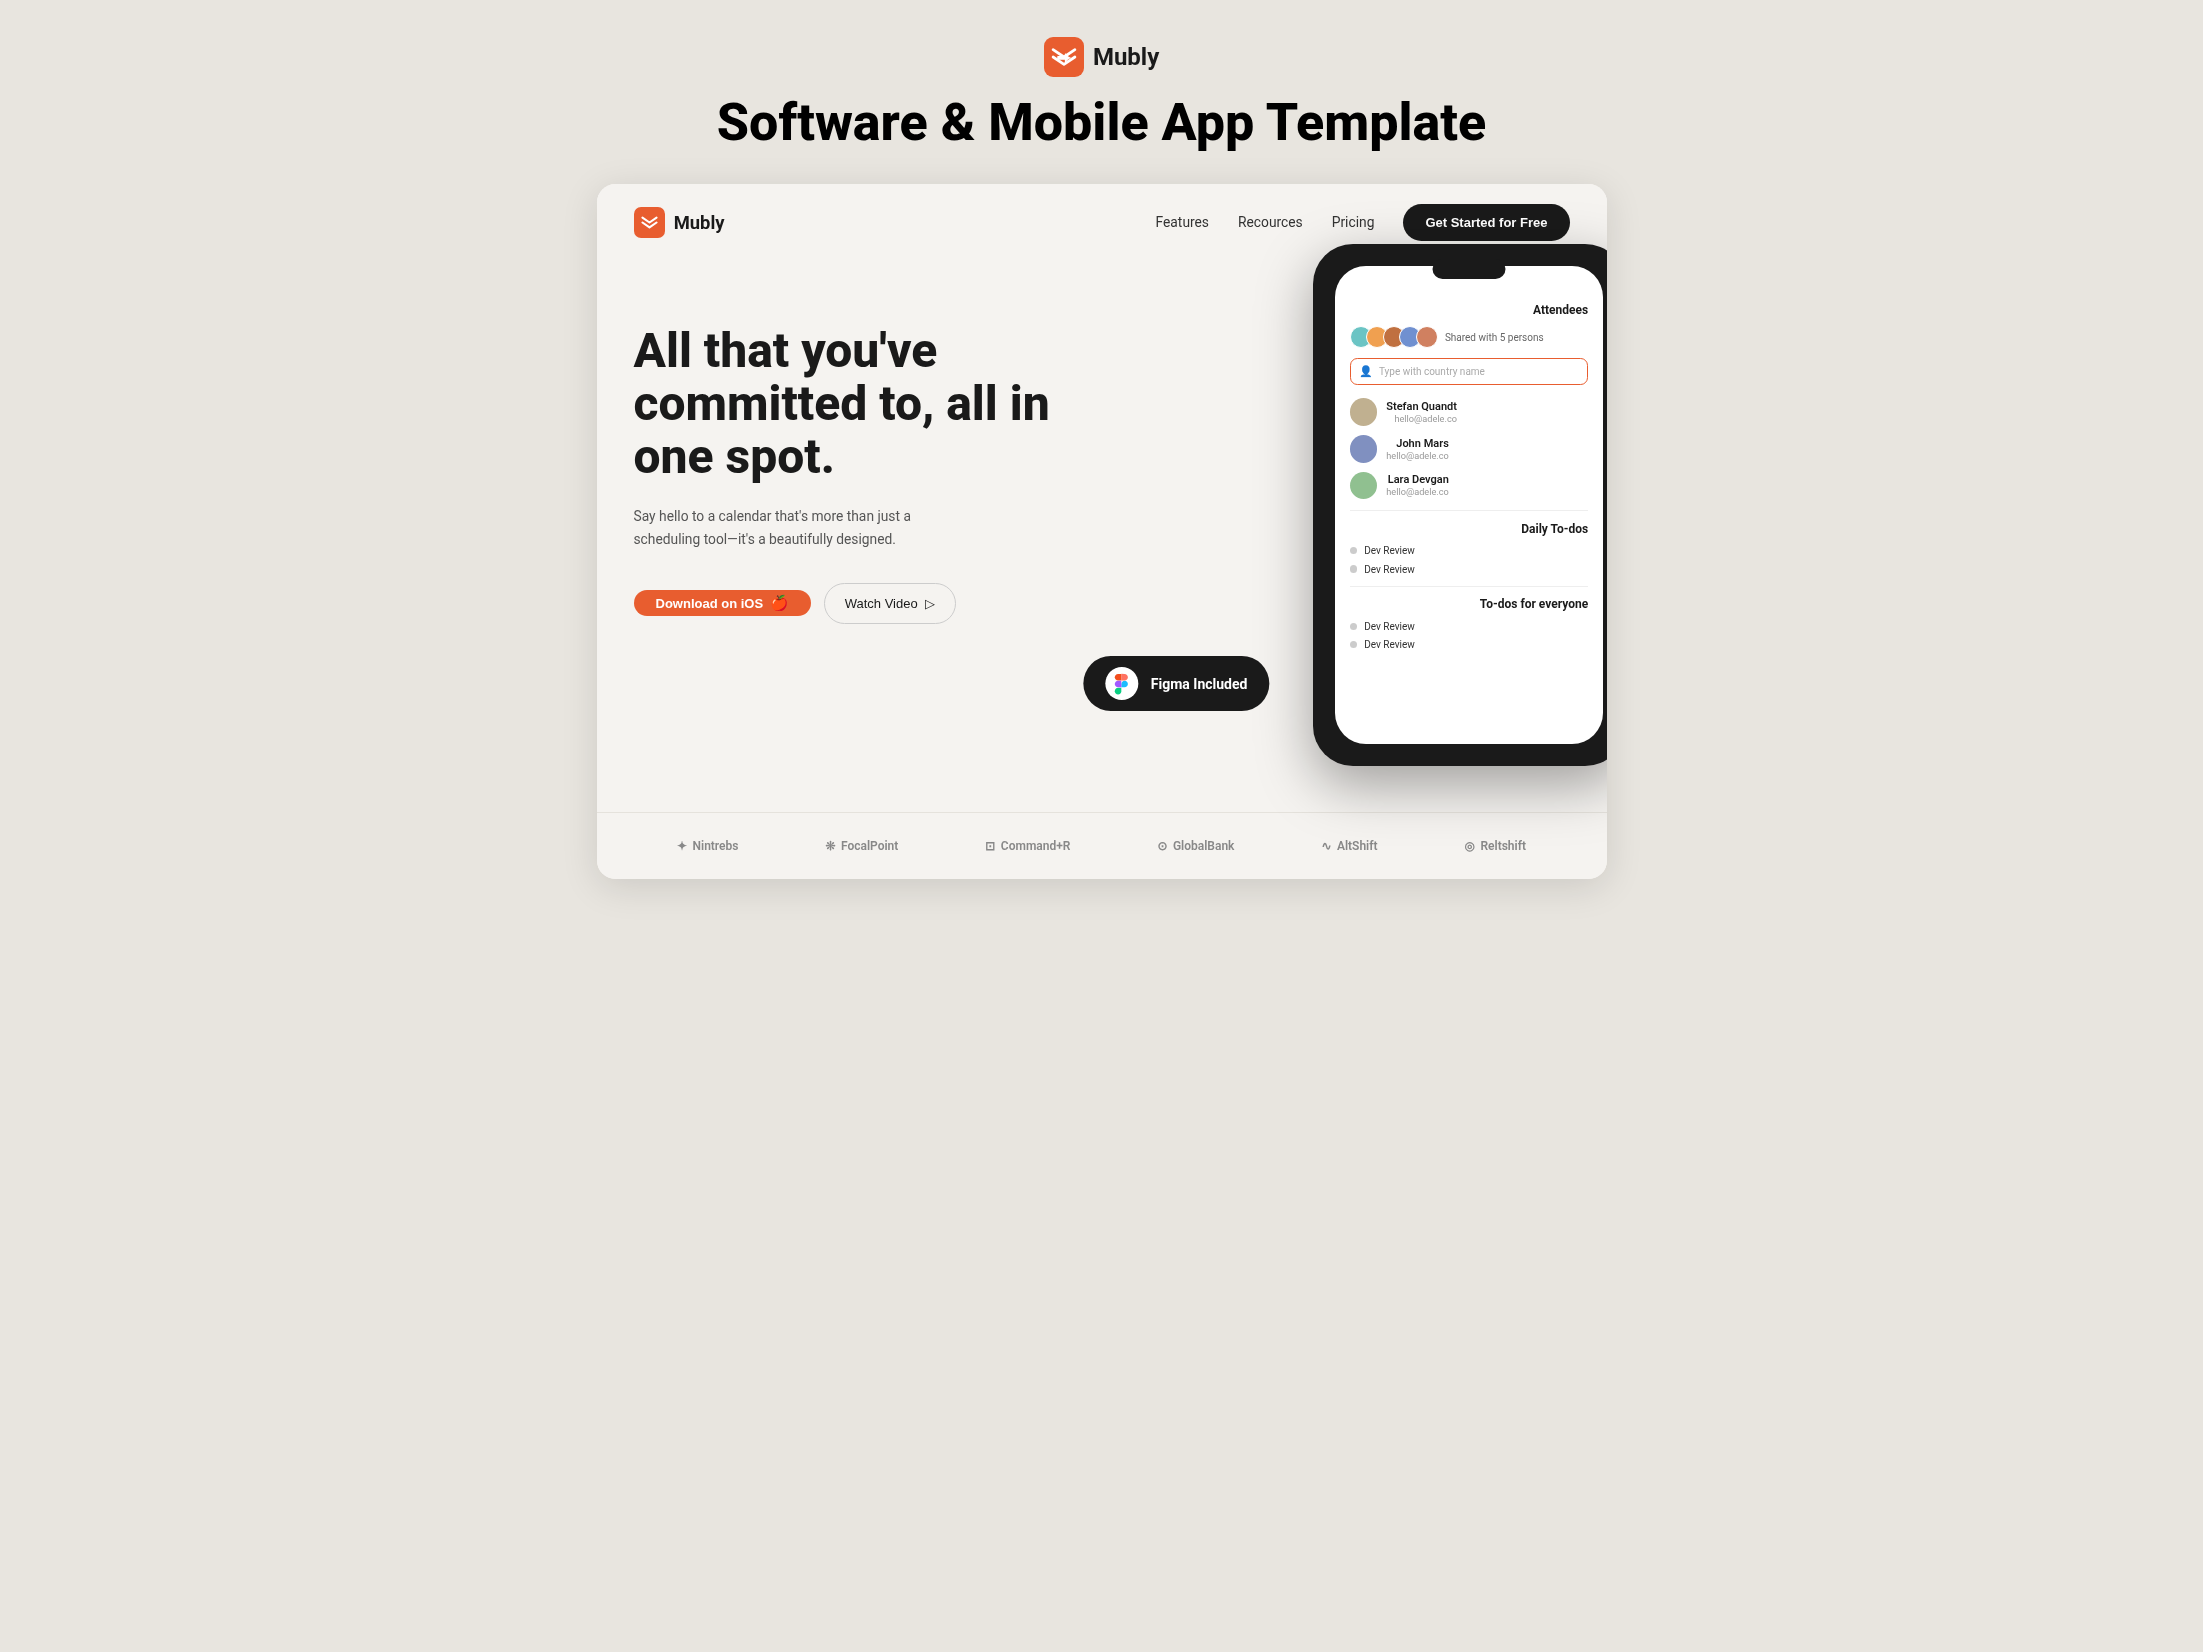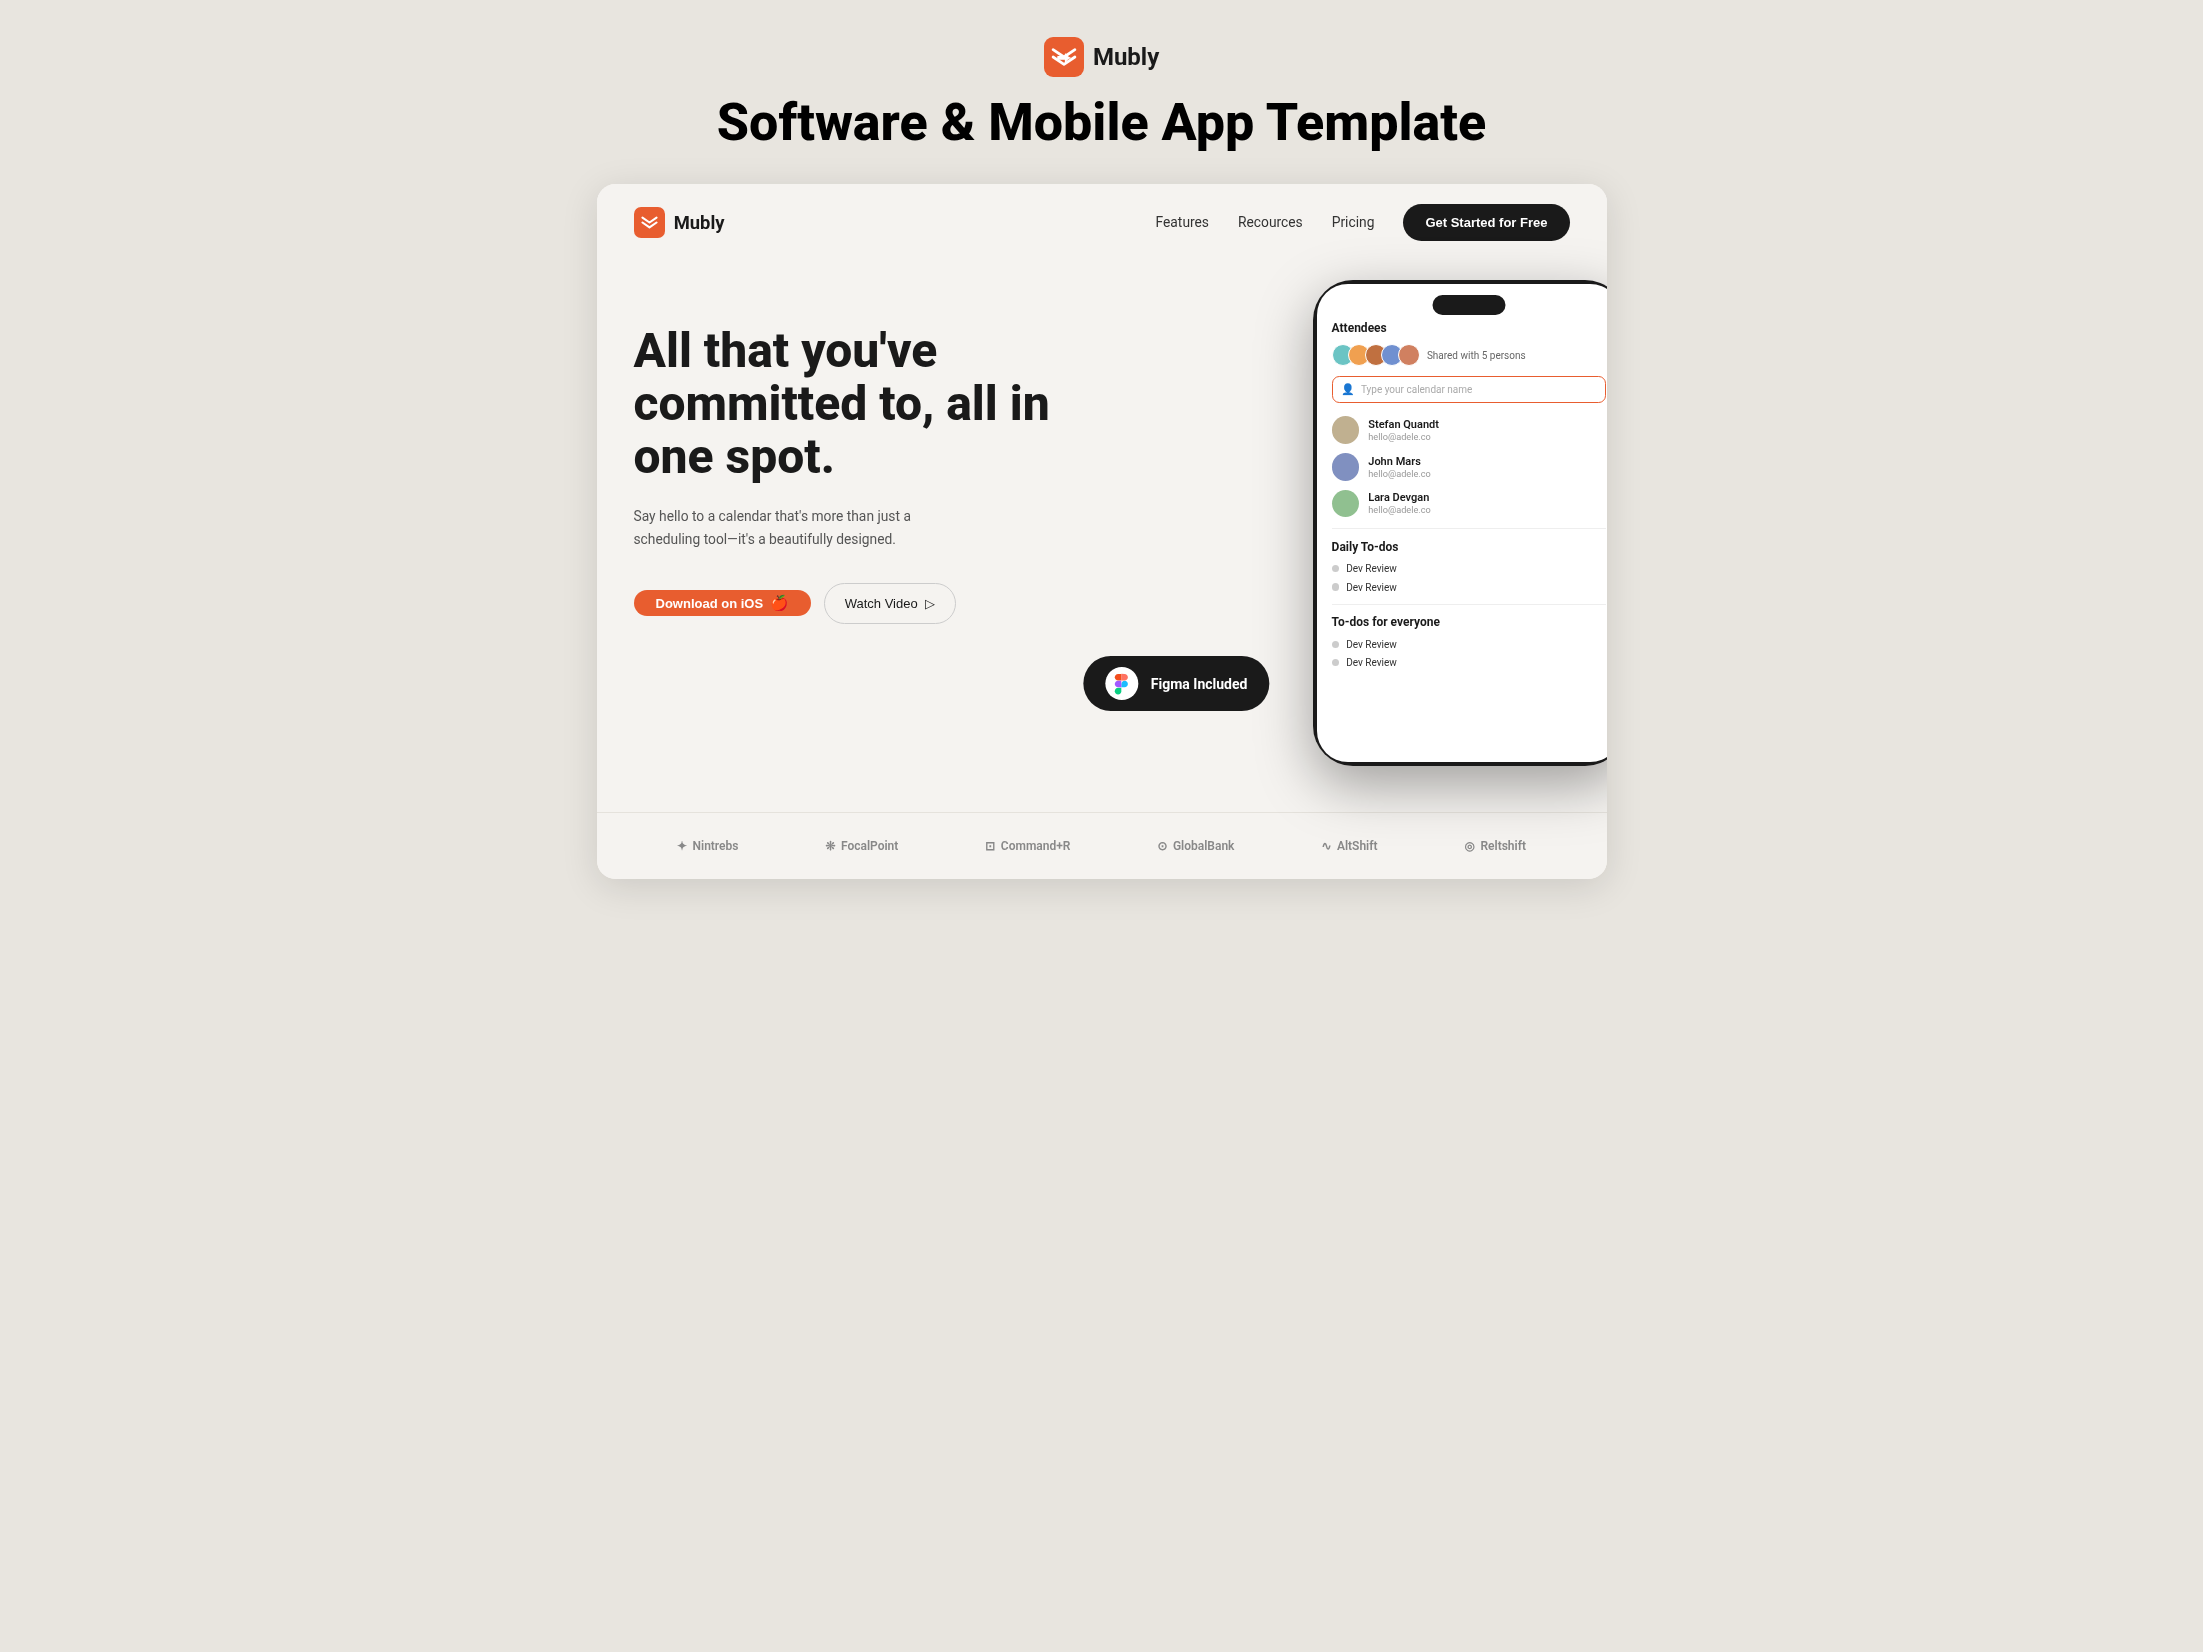--- a/index.html
+++ b/index.html
@@ -159,23 +159,24 @@
       right: -18.4px;
       bottom: -27.5px;
       width: 312px;
       z-index: 3;
     }
 
     
     .phone-frame {
       background: #1a1a1a;
       border-radius: 40px;
-      padding: 4px;
+      padding: 22px;
       box-shadow: 0 18.4px 55px rgba(0,0,0,0.35);
       position: relative;
+      text-align: right;
     }
     .phone-notch {
       position: absolute;
       top: 14.7px;
       left: 50%;
       transform: translateX(-50%);
       background: #1a1a1a;
       width: 73px;
       height: 20px;
       border-radius: 13px;
@@ -410,21 +411,21 @@
                 <div class="avatar av2"></div>
                 <div class="avatar av3"></div>
                 <div class="avatar av4"></div>
                 <div class="avatar av5"></div>
               </div>
               <span class="shared-text">Shared with 5 persons</span>
             </div>
 
             <div class="search-box">
               <span class="search-box-icon">👤</span>
-              <span class="search-box-placeholder">Type your calendar name</span>
+              <span class="search-box-placeholder">Type with country name</span>
             </div>
 
             <div class="contact-row">
               <div class="contact-avatar cav1"></div>
               <div>
                 <div class="contact-info-name">Stefan Quandt</div>
                 <div class="contact-info-email">hello@adele.co</div>
               </div>
             </div>
             <div class="contact-row">

